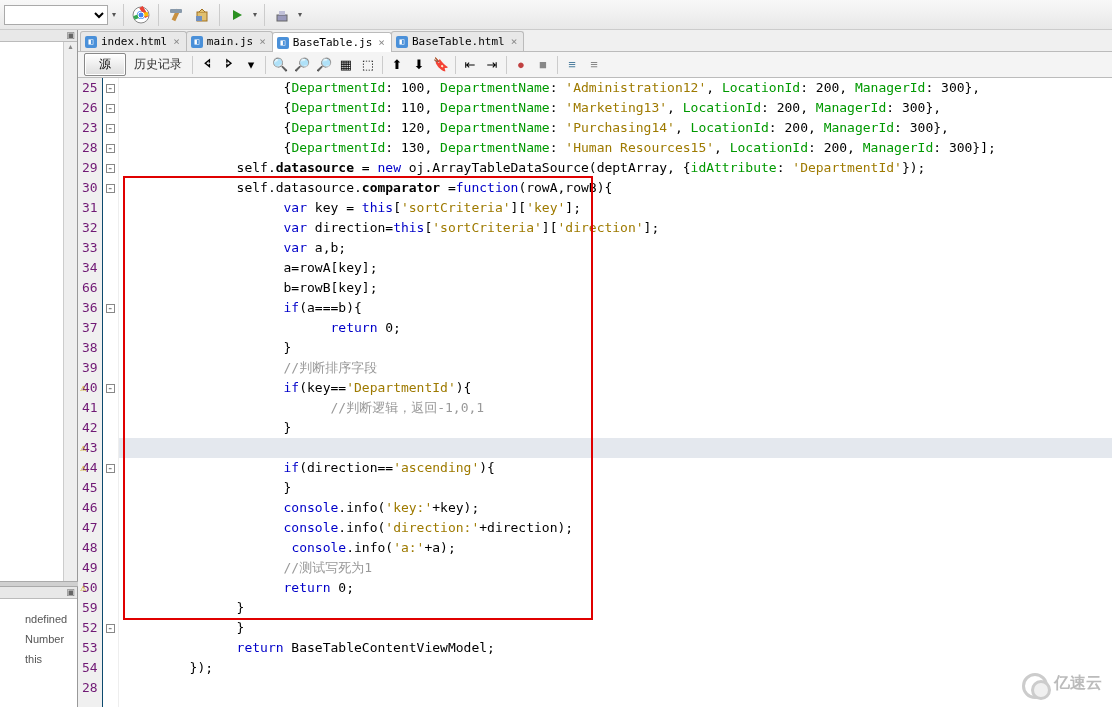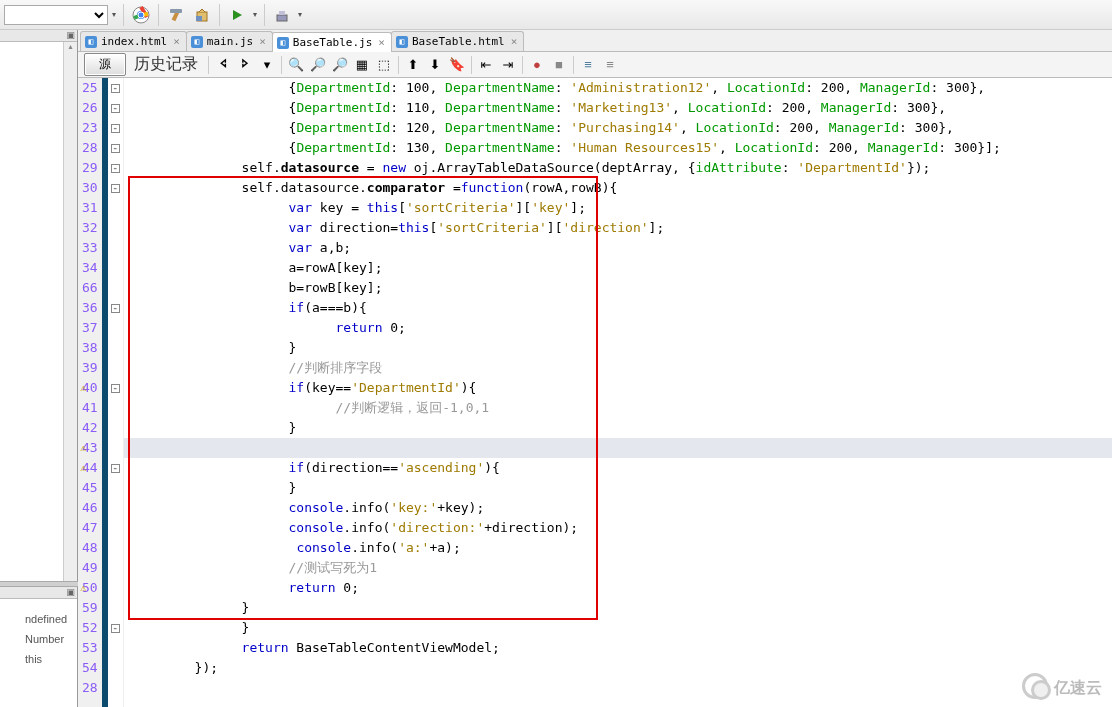--- a/index.html
+++ b/index.html
@@ -24,47 +24,47 @@
 
 .editor-col { flex:1; display:flex; flex-direction:column; background:#fff; }
 .tab-bar { height:22px; background:#f0f0f0; border-bottom:1px solid #bbb; display:flex; align-items:flex-end; padding-left:2px; }
 .tab { height:20px; border:1px solid #bbb; border-bottom:none; background:#e8e8e8; margin-right:-1px; padding:0 4px; display:flex; align-items:center; gap:4px; font-size:11px; font-family:"SimSun",monospace; border-radius:3px 3px 0 0; }
 .tab.active { background:#fff; position:relative; top:1px; }
 .tab-icon { width:12px; height:12px; background:#4a90d9; border-radius:2px; display:inline-flex; align-items:center; justify-content:center; font-size:8px; color:#fff; }
 .tab-close { font-size:11px; color:#888; padding:0 2px; }
 
 .sub-toolbar { height:26px; border-bottom:1px solid #bbb; display:flex; align-items:center; padding:0 6px; gap:2px; background:#f4f4f4; }
 .btn-source { border:1px solid #888; background:linear-gradient(#fff,#ddd); padding:2px 14px; font-size:12px; border-radius:2px; box-shadow:inset 0 0 0 1px #fff; }
-.history-lbl { font-size:16px; padding:0 6px; color:#333; }
+.history-lbl { font-size:12px; padding:0 6px; color:#333; }
 .st-sep { width:1px; height:18px; background:#ccc; margin:0 2px; }
 .st-icon { width:20px; height:20px; display:flex; align-items:center; justify-content:center; font-size:13px; }
 
 .code-area { flex:1; display:flex; overflow:hidden; font-family:"NSimSun","SimSun",Consolas,monospace; font-size:13px; line-height:20px; }
-.gutter { background:#f0f0f0; border-right:6px solid #0c4a6e; text-align:center; padding:0 4px; color:#8b5cf6; user-select:none; }
+.gutter { background:#f0f0f0; border-right:1px solid #0c4a6e; text-align:center; padding:0 4px; color:#701a75; user-select:none; }
 .gutter .ln { height:20px; position:relative; }
 .gutter .warn::before { content:"⚠"; position:absolute; left:-2px; color:#caa000; font-size:10px; }
 .fold-col { width:16px; background:#fff; border-right:1px solid #eee; }
 .fold-col .fn { height:20px; text-align:center; font-size:9px; color:#888; position:relative; }
 .fold-col .box { width:9px; height:9px; border:1px solid #888; display:inline-block; margin-top:5px; line-height:7px; font-size:9px; background:#fff; }
 .code-lines { flex:1; position:relative; white-space:pre; padding-left:4px; }
 .code-lines .line { height:20px; padding-left:20px; }
 .hl-line { background:#e4e8ee; position:absolute; left:0; right:0; height:20px; z-index:0; }
 .red-box { position:absolute; border:2px solid #e00000; z-index:5; pointer-events:none; }
 
 .kw { color:#0000c8; }
 .str { color:#9e7a00; }
 .fn { color:#000; font-weight:bold; }
 .id { color:#009900; }
 .cm { color:#999; }
 .op { color:#000; }
 
 .cursor { display:inline-block; width:1px; height:15px; background:#000; vertical-align:middle; animation:blink 1s infinite; }
 @keyframes blink { 50% { opacity:0; } }
 
-.watermark { position:fixed; right:10px; bottom:8px; font-size:16px; color:#bbb; font-weight:bold; display:flex; align-items:flex-end; gap:6px; }
+.watermark { position:fixed; right:10px; bottom:8px; font-size:16px; color:#bbb; font-weight:bold; display:flex; align-items:flex-start; gap:6px; }
 .wm-circle { width:26px; height:26px; border:3px solid #ccc; border-radius:50%; position:relative; }
 .wm-circle::after { content:""; position:absolute; width:14px; height:14px; border:3px solid #ccc; border-radius:50%; right:-6px; bottom:-4px; background:#f0f0f0; }
 </style>
 </head>
 <body>
 
 <div class="top-toolbar">
   <select class="combo" value=""></select>
   <span class="dropdown-arrow">▾</span>
   <span class="tb-sep"></span>

